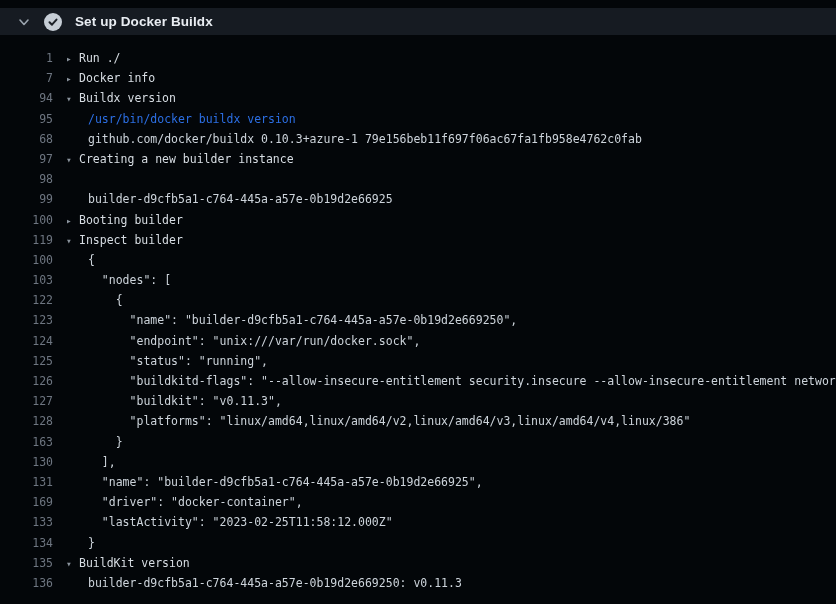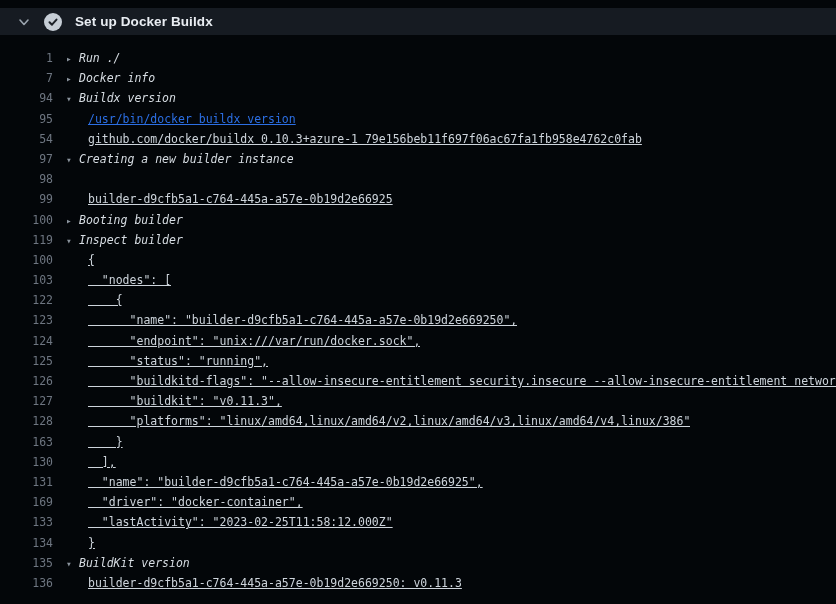--- a/index.html
+++ b/index.html
@@ -31,23 +31,23 @@
   .row{
     display:flex;height:20.2px;line-height:20.2px;
     font-family:"DejaVu Sans Mono","Liberation Mono",monospace;
     font-size:11.5px;white-space:pre;overflow:hidden;
   }
   .num{
     width:53px;flex:0 0 auto;text-align:right;color:var(--line_number);
     cursor:pointer;
   }
   .content{white-space:pre;overflow:hidden;}
-  .row.output .content,.row.command .content{margin-left:35px;color:var(--text);text-decoration:underline;}
+  .row.output .content,.row.command .content{margin-left:35px;color:var(--text);}
   .row.command .content{color:var(--command);}
-  .row.group-collapsed .content,.row.group-expanded .content{margin-left:13px;color:var(--group_text);font-style:italic;}
+  .row.group-collapsed .content,.row.group-expanded .content{margin-left:13px;color:var(--group_text);}
   .tri{
     display:inline-block;width:13px;color:var(--arrow);font-size:9.5px;
   }
   .row.group-collapsed,.row.group-expanded{cursor:pointer;}
 </style>
 </head>
 <body>
 
 <div class="step-header">
   <svg class="chev" viewBox="0 0 14 14">
@@ -59,21 +59,21 @@
     </svg>
   </span>
   <span class="step-title">Set up Docker Buildx</span>
 </div>
 
 <div class="log-area">
     <div class="row group-collapsed"><span class="num">1</span><span class="content"><span class="tri">▸</span>Run ./</span></div>
     <div class="row group-collapsed"><span class="num">7</span><span class="content"><span class="tri">▸</span>Docker info</span></div>
     <div class="row group-expanded"><span class="num">94</span><span class="content"><span class="tri">▾</span>Buildx version</span></div>
     <div class="row command"><span class="num">95</span><span class="content">/usr/bin/docker buildx version</span></div>
-    <div class="row output"><span class="num">54</span><span class="content">github.com/docker/buildx 0.10.3+azure-1 79e156beb11f697f06ac67fa1fb958e4762c0fab</span></div>
+    <div class="row output"><span class="num">68</span><span class="content">github.com/docker/buildx 0.10.3+azure-1 79e156beb11f697f06ac67fa1fb958e4762c0fab</span></div>
     <div class="row group-expanded"><span class="num">97</span><span class="content"><span class="tri">▾</span>Creating a new builder instance</span></div>
     <div class="row command"><span class="num">98</span></div>
     <div class="row output"><span class="num">99</span><span class="content">builder-d9cfb5a1-c764-445a-a57e-0b19d2e66925</span></div>
     <div class="row group-collapsed"><span class="num">100</span><span class="content"><span class="tri">▸</span>Booting builder</span></div>
     <div class="row group-expanded"><span class="num">119</span><span class="content"><span class="tri">▾</span>Inspect builder</span></div>
     <div class="row output"><span class="num">100</span><span class="content">{</span></div>
     <div class="row output"><span class="num">103</span><span class="content">  "nodes": [</span></div>
     <div class="row output"><span class="num">122</span><span class="content">    {</span></div>
     <div class="row output"><span class="num">123</span><span class="content">      "name": "builder-d9cfb5a1-c764-445a-a57e-0b19d2e669250",</span></div>
     <div class="row output"><span class="num">124</span><span class="content">      "endpoint": "unix:///var/run/docker.sock",</span></div>

